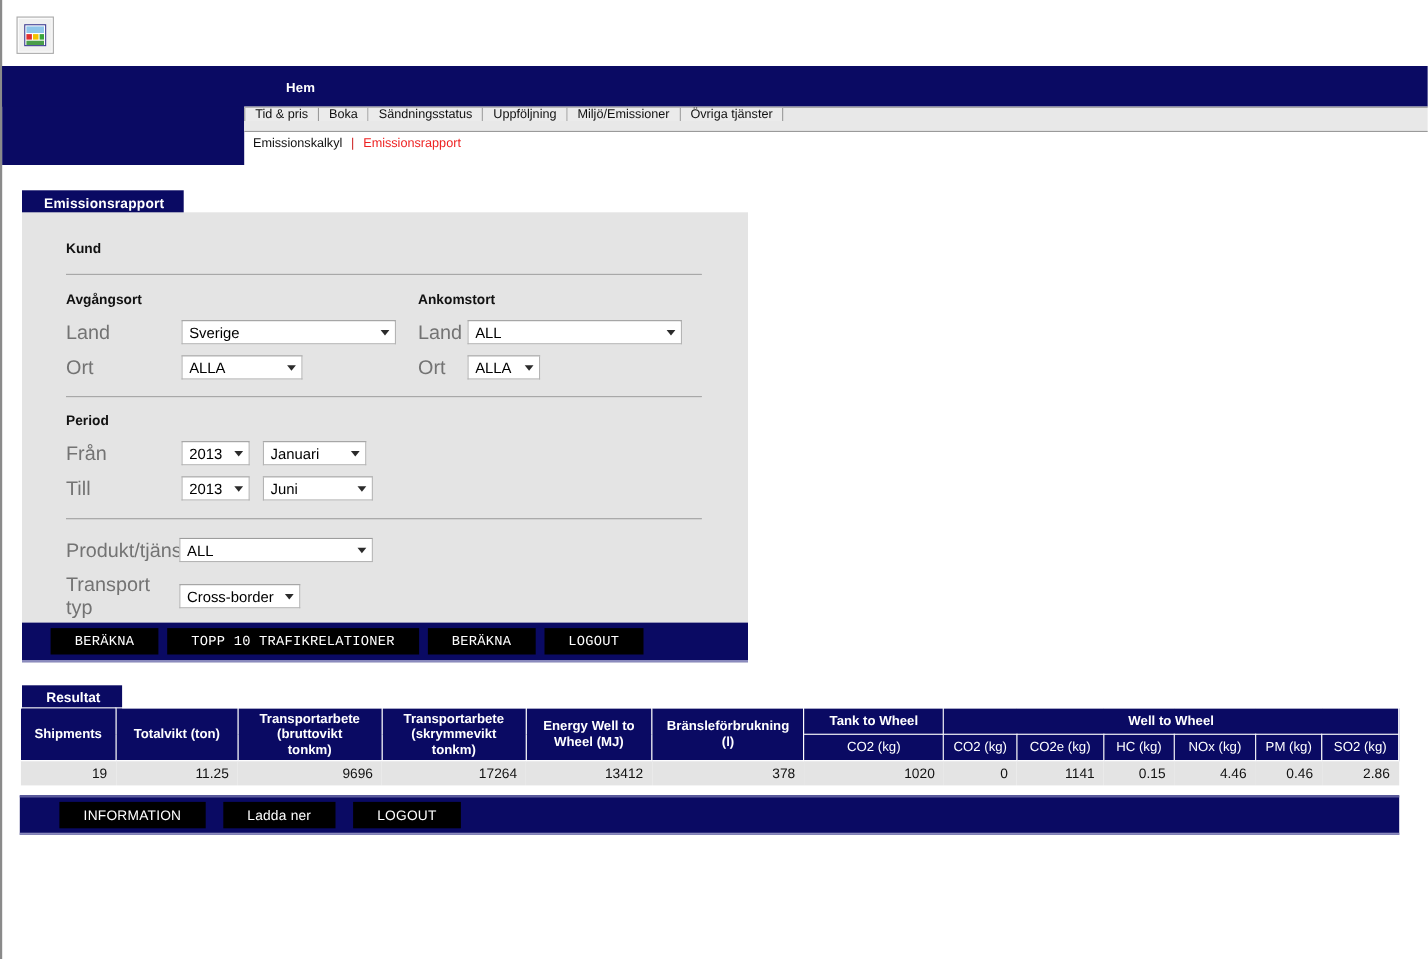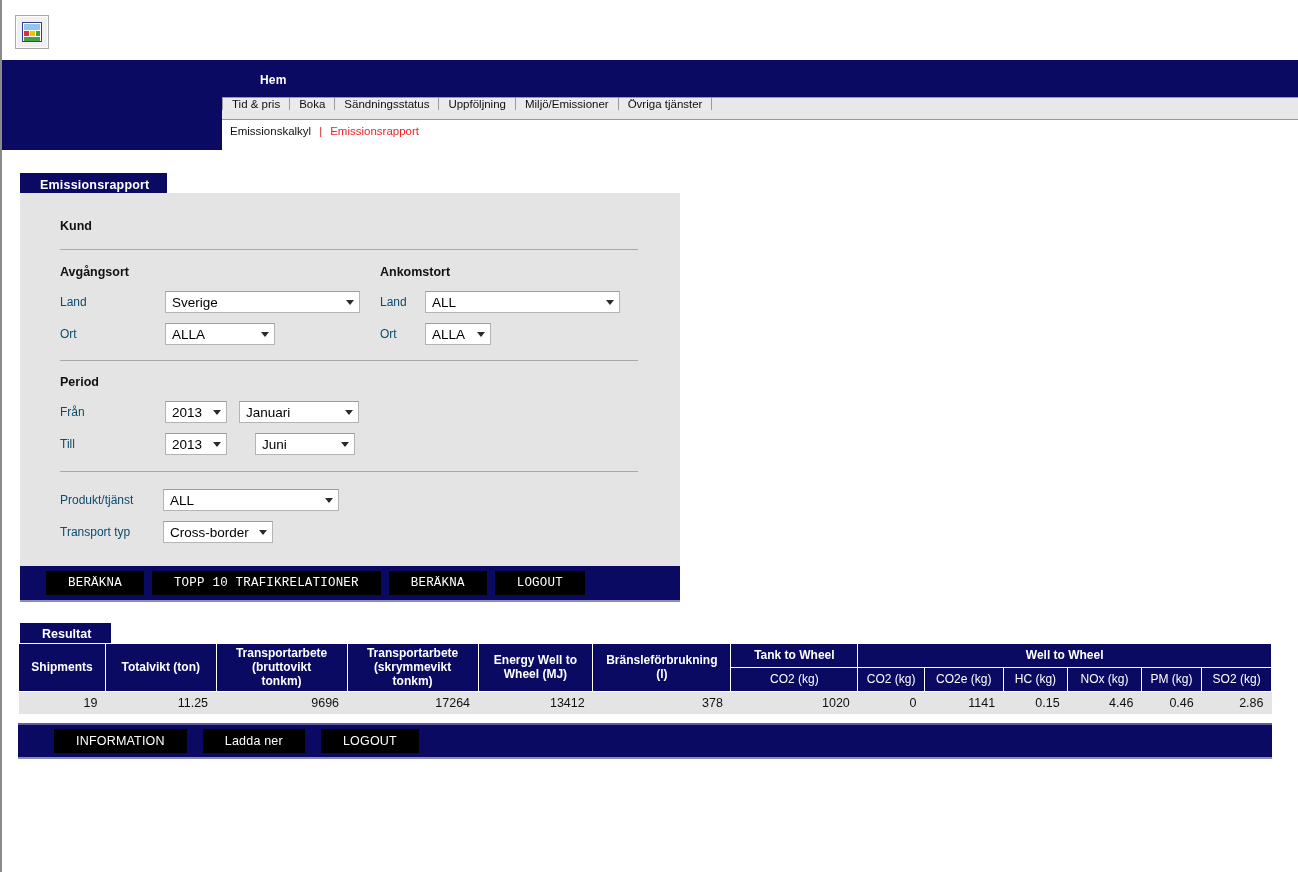--- a/index.html
+++ b/index.html
@@ -119,21 +119,21 @@
 
   .grouplabel {
     font-size: 12.5px; font-weight: bold; color: #111111;
   }
   .hr {
     height: 1px; background: #bdbdbd; border-top: 1px solid #a8a8a8;
     width: 578px;
   }
   .row { display: flex; align-items: center; }
   .fieldlabel {
-    font-size: 12px; color: #0c4a6e;
+    font-size: 18px; color: #737373;
   }
 
   
   .sel {
     position: relative;
     background: #ffffff;
     border: 1px solid #b4b4b4;
     border-top-color: #9d9d9d;
     height: 22px;
     display: flex; align-items: center;
@@ -322,37 +322,37 @@
       <div style="position:absolute; left:0; top:182px;" class="grouplabel">Period</div>
 
       <div style="position:absolute; left:0; top:208px; width:330px;" class="row">
         <span class="fieldlabel" style="width:105px;">Från</span>
         <div class="sel" style="width:62px;">
           <span class="val">2013</span>
           <span class="arw">
               <i></i>
             </span>
         </div>
-        <div class="sel" style="width:120px; margin-left:12px;">
+        <div class="sel" style="width:94px; margin-left:12px;">
           <span class="val">Januari</span>
           <span class="arw">
               <i></i>
             </span>
         </div>
       </div>
 
       <div style="position:absolute; left:0; top:240px; width:330px;" class="row">
         <span class="fieldlabel" style="width:105px;">Till</span>
         <div class="sel" style="width:62px;">
           <span class="val">2013</span>
           <span class="arw">
               <i></i>
             </span>
         </div>
-        <div class="sel" style="width:100px; margin-left:28px;">
+        <div class="sel" style="width:100px; margin-left:12px;">
           <span class="val">Juni</span>
           <span class="arw">
               <i></i>
             </span>
         </div>
       </div>
 
       <div style="position:absolute; left:0; top:278px;" class="hr"></div>
 
       <div style="position:absolute; left:0; top:296px; width:330px;" class="row">

